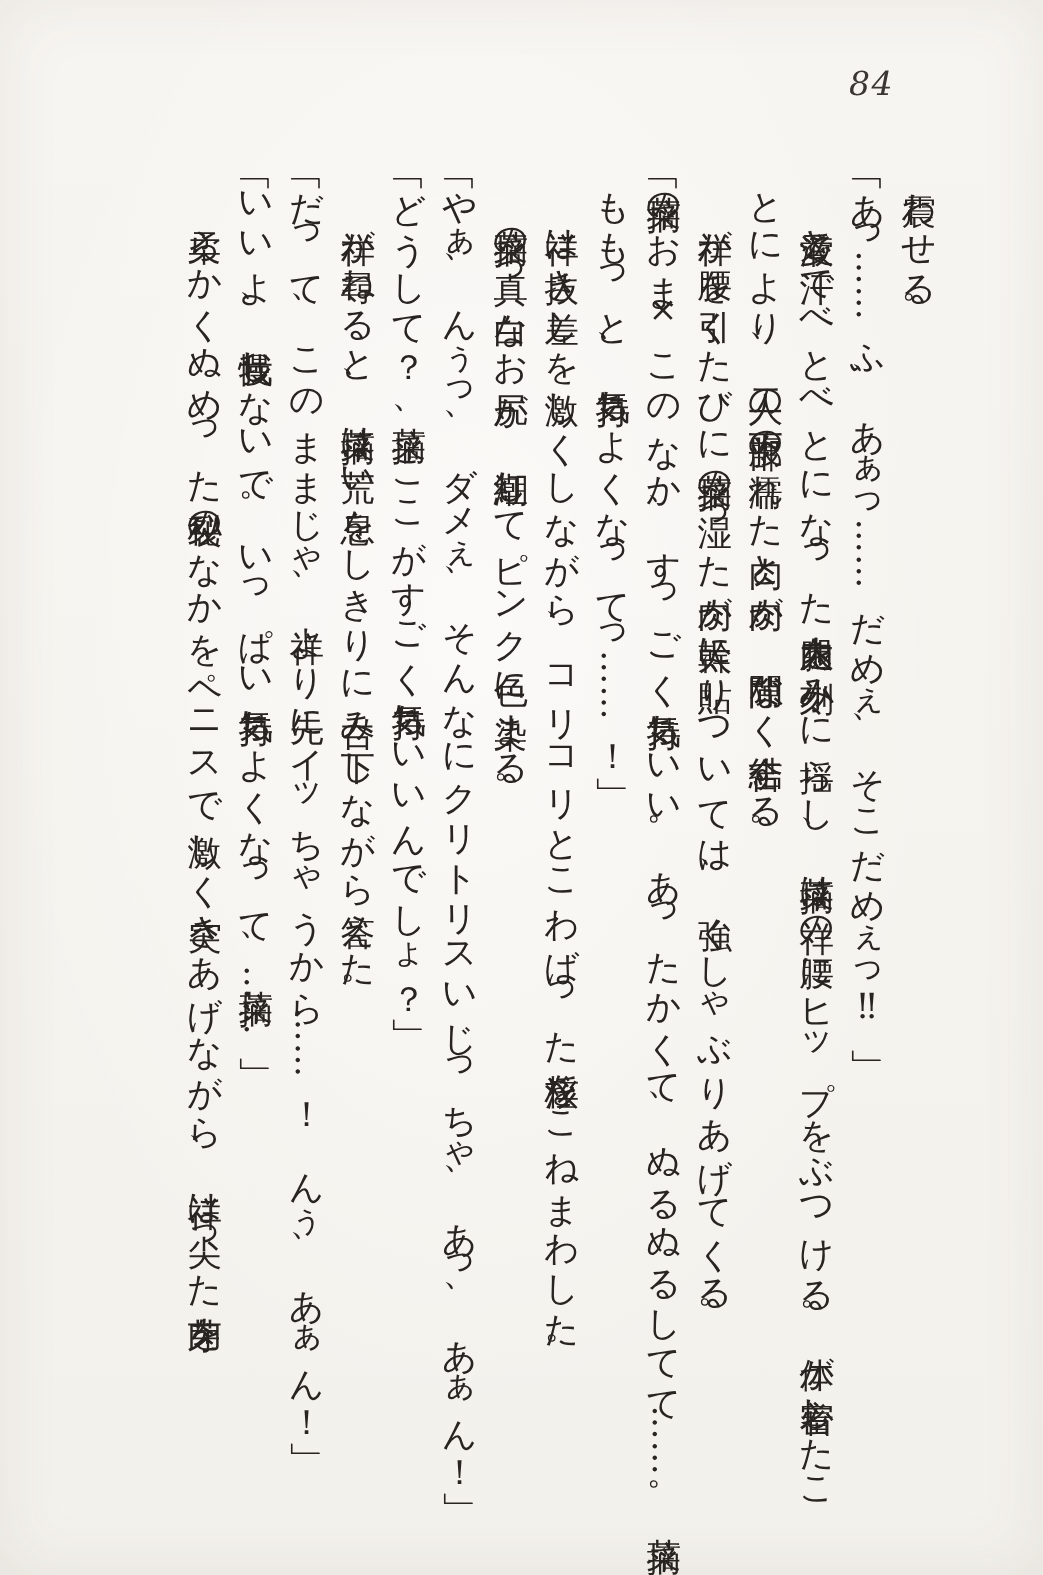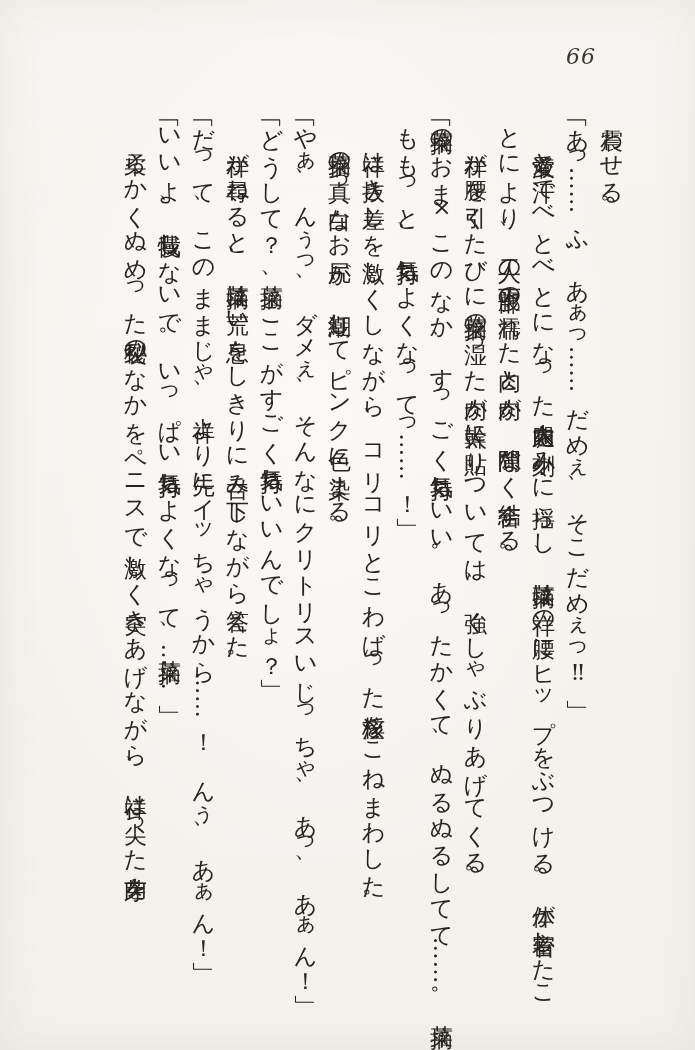--- a/index.html
+++ b/index.html
@@ -45,21 +45,21 @@
   }
   .text-block p {
     margin: 0;
     padding: 0;
   }
 </style>
 </head>
 <body>
 
 <div class="page">
-  <div class="page-number">66</div>
+  <div class="page-number">84</div>
 
   <div class="text-block">
     <p>震わせる。</p>
     <p>「あっ……ふ、あぁっ……だめぇ、そこだめぇっ‼」</p>
     <p>　愛液と汗でべとべとになった内太腿を小刻みに揺らし、菜摘は祥の腰にヒップをぶつける。体が密着したことにより、二人の下腹部の濡れた肉と肉が、隙間なく結合する。</p>
     <p>　祥が腰を引くたびに菜摘の湿った肉が太幹に貼りついては、強くしゃぶりあげてくる。</p>
     <p>「菜摘のおま×このなか、すっごく気持ちいい。あったかくて、ぬるぬるしてて……。菜摘ももっと、気持ちよくなってっ……！」</p>
     <p>　祥は抜き差しを激しくしながら、コリコリとこわばった淫核をこねまわした。</p>
     <p>　菜摘の真っ白なお尻が、紅潮してピンク色に染まる。</p>
     <p>「やぁ、んぅっ、ダメぇ、そんなにクリトリスいじっちゃ、あっ、あぁん！」</p>

